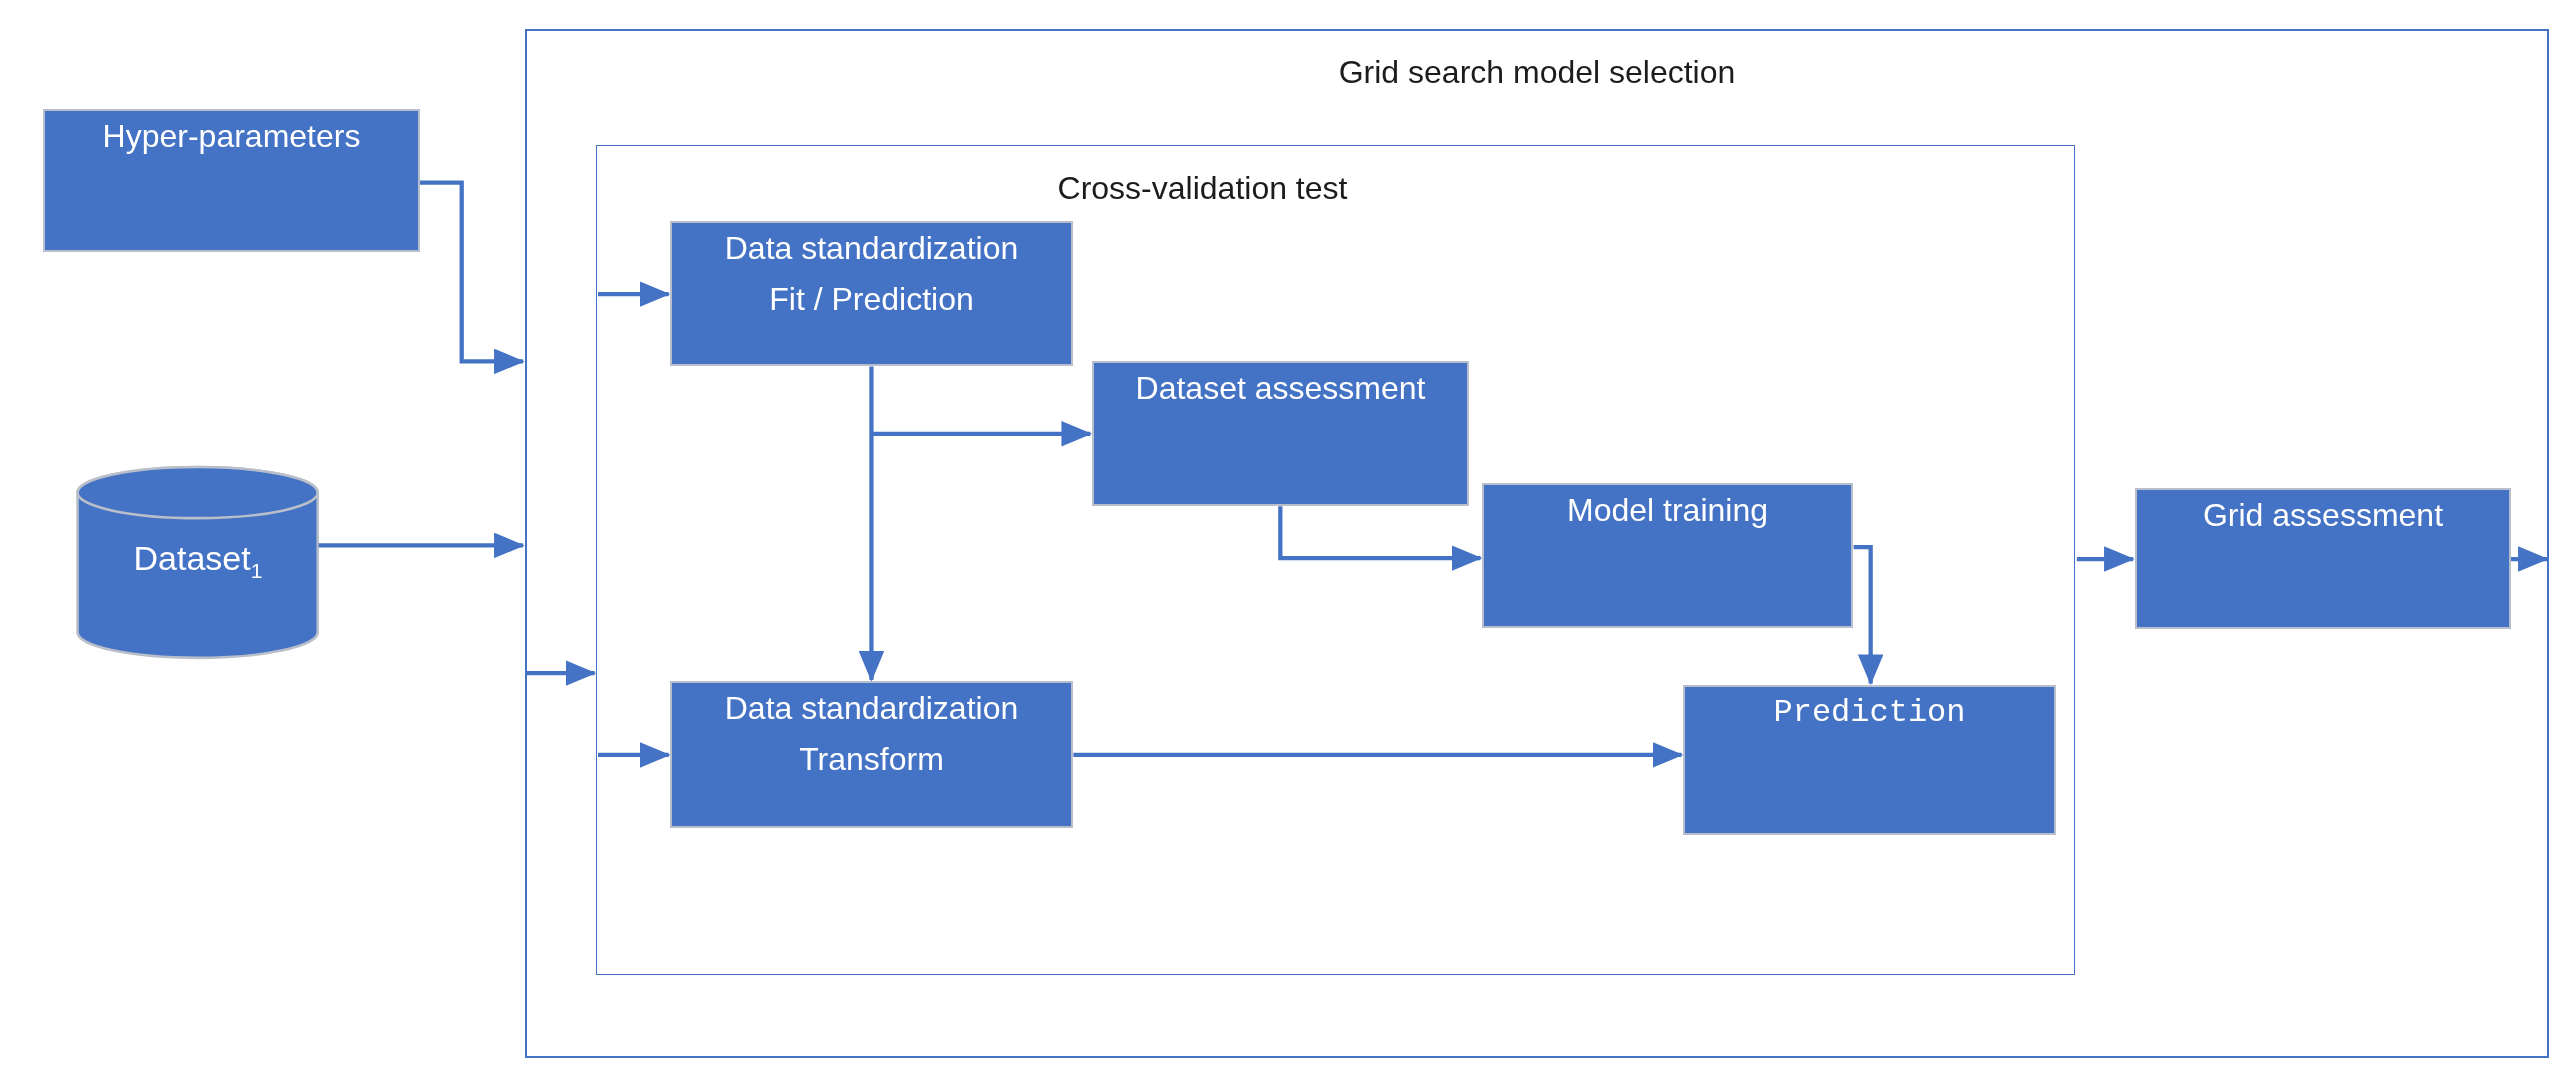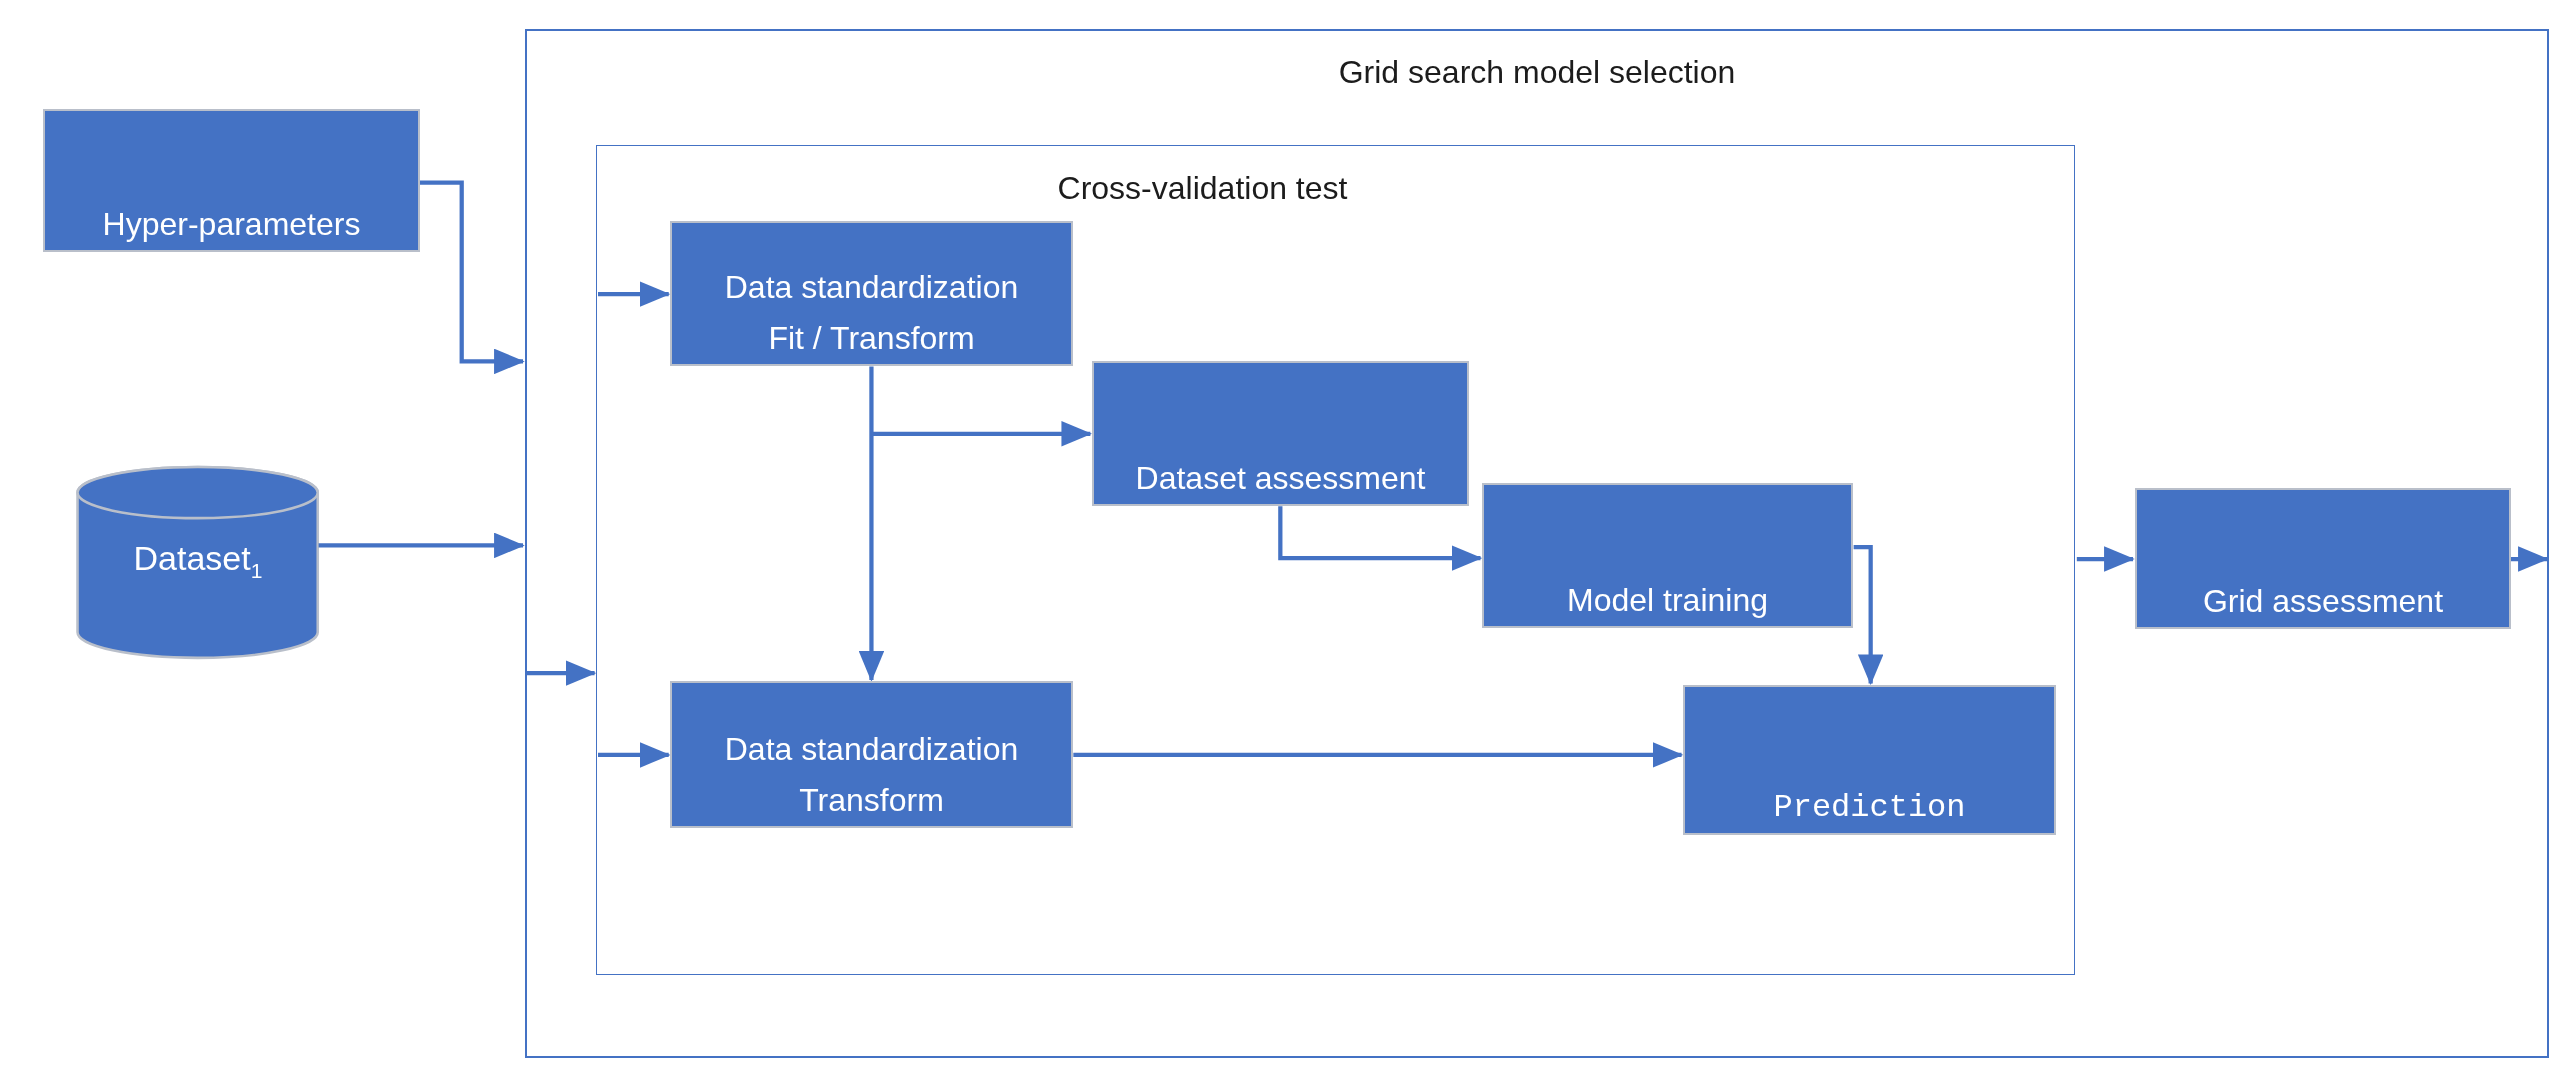--- a/index.html
+++ b/index.html
@@ -25,21 +25,21 @@
                border:1.7px solid var(--group-outline);}
 
   .group-title{position:absolute;text-align:center;
                color:var(--title-text);font-size:32px;line-height:1.2;
                letter-spacing:0px;}
   .title-outer{left:525px;top:53px;width:2024px;}
   .title-inner{left:596px;top:169px;width:1213px;}
 
   .node{position:absolute;background:var(--node-fill);
         border:2.6px solid var(--node-border);
-        display:flex;flex-direction:column;align-items:center;justify-content:flex-end;
+        display:flex;flex-direction:column;align-items:center;justify-content:flex-start;
         color:var(--node-text);font-size:32px;line-height:1.6;text-align:center;}
   .node-hyper{left:43px;top:109px;width:377px;height:143px;}
   .node-fit{left:670px;top:221px;width:403px;height:145px;}
   .node-balancing{left:1092px;top:361px;width:377px;height:145px;}
   .node-training{left:1482px;top:475px;width:371px;height:145px;margin-top:8px;}
   .node-transform{left:670px;top:681px;width:403px;height:147px;}
   .node-prediction{left:1683px;top:685px;width:373px;height:150px;font-family:Liberation Mono, monospace;}
   .node-assessment{left:2135px;top:488px;width:376px;height:141px;}
 
   .cylinder-label{position:absolute;left:77px;top:477px;width:242px;height:162px;
@@ -90,21 +90,21 @@
   <div class="node node-hyper">
     <span>Hyper-parameters</span>
   </div>
 
   <div class="cylinder-label">
     <span><span>Dataset</span><sub>1</sub></span>
   </div>
 
   <div class="node node-fit">
     <span>Data standardization</span>
-    <span>Fit / Transform</span>
+    <span>Fit / Prediction</span>
   </div>
 
   <div class="node node-balancing">
     <span>Dataset assessment</span>
   </div>
 
   <div class="node node-training">
     <span>Model training</span>
   </div>
 

